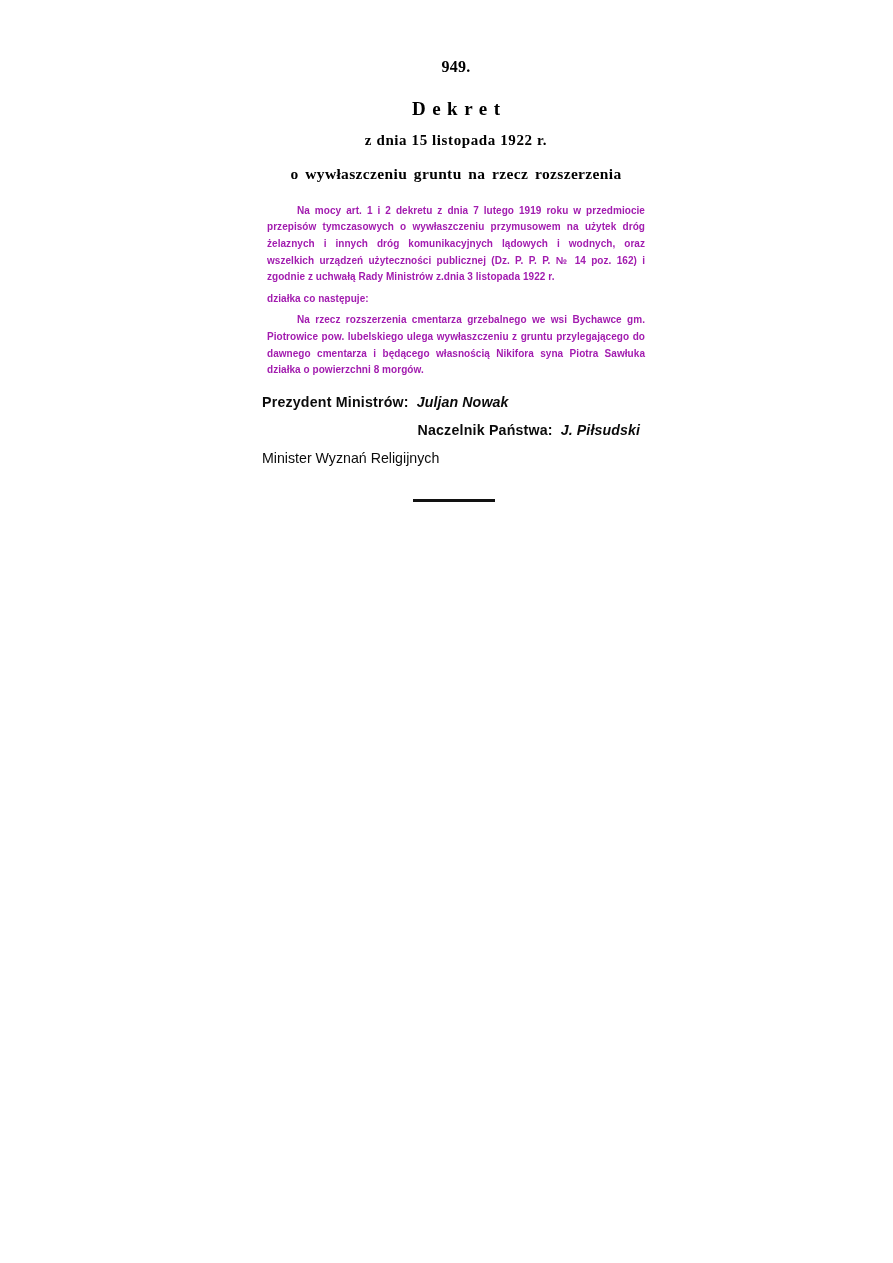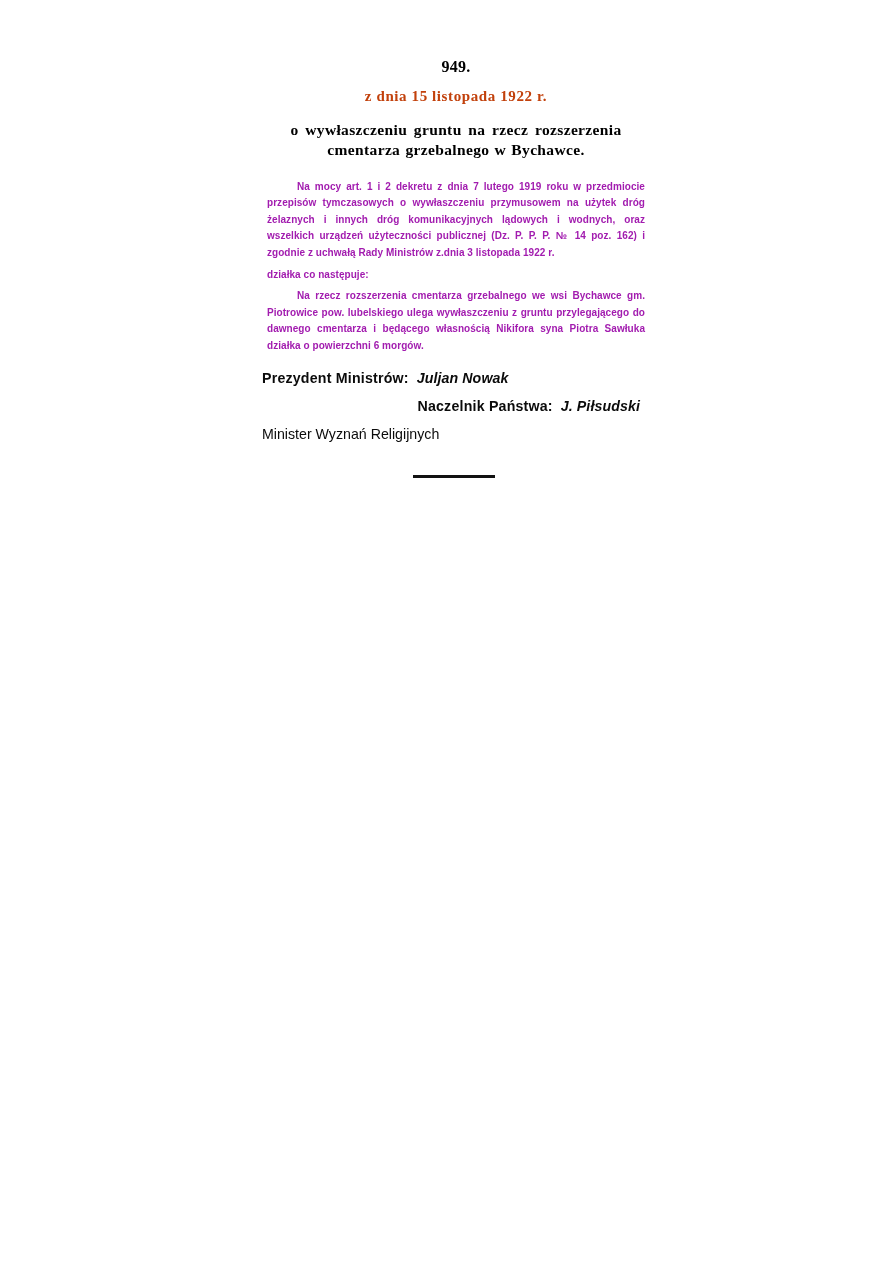--- a/index.html
+++ b/index.html
@@ -51,21 +51,21 @@
   }
 
   
   .doc-date {
     text-align: center;
     font-family: "Liberation Serif", serif;
     font-weight: bold;
     font-size: 15px;
     letter-spacing: 0.6px;
     margin-top: 12px;
-    color: #c2410c;
+    color: #000000;
   }
 
   
   .doc-subtitle {
     text-align: center;
     font-family: "Liberation Serif", serif;
     font-weight: bold;
     font-size: 15.5px;
     line-height: 1.28;
     letter-spacing: 0.35px;
@@ -148,32 +148,32 @@
   }
 </style>
 </head>
 <body>
 
 <div class="page">
   <div class="doc-column">
 
     <div class="act-number">949.</div>
 
+    <div class="doc-title">Dekret</div>
 
     <div class="doc-date">z dnia 15 listopada 1922 r.</div>
 
     <div class="doc-subtitle">
       <span class="sub-line-1">o wywłaszczeniu gruntu na rzecz rozszerzenia</span>
-      <span class="sub-line-2">cmentarza grzebalnego w Bychawce.</span>
     </div>
 
     <div class="body-block">
       <p class="body-par">Na mocy art. 1 i 2 dekretu z dnia 7 lutego 1919 roku w przedmiocie przepisów tymczasowych o wywłaszczeniu przymusowem na użytek dróg żelaznych i innych dróg komunikacyjnych lądowych i wodnych, oraz wszelkich urządzeń użyteczności publicznej (Dz. P. P. P. № 14 poz. 162) i zgodnie z uchwałą Rady Ministrów z.dnia 3 listopada 1922 r.</p>
       <p class="body-par" style="text-indent:0;">działka co następuje:</p>
-      <p class="body-par">Na rzecz rozszerzenia cmentarza grzebalnego we wsi Bychawce gm. Piotrowice pow. lubelskiego ulega wywłaszczeniu z gruntu przylegającego do dawnego cmentarza i będącego własnością Nikifora syna Piotra Sawłuka działka o powierzchni 6 morgów.</p>
+      <p class="body-par">Na rzecz rozszerzenia cmentarza grzebalnego we wsi Bychawce gm. Piotrowice pow. lubelskiego ulega wywłaszczeniu z gruntu przylegającego do dawnego cmentarza i będącego własnością Nikifora syna Piotra Sawłuka działka o powierzchni 8 morgów.</p>
     </div>
 
     <div class="signatures">
 
       <div class="sig-row">
         <span class="sig-role">Prezydent Ministrów:</span>
         <span class="sig-name">Juljan Nowak</span>
       </div>
 
       <div class="sig-row sig-head-right">

